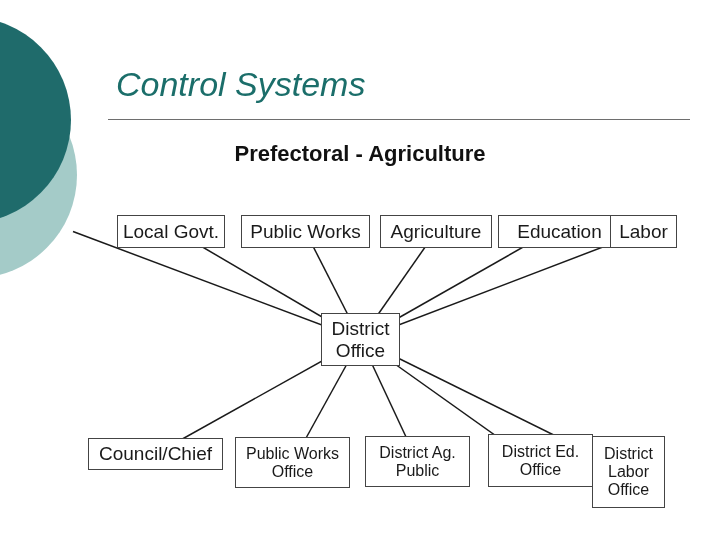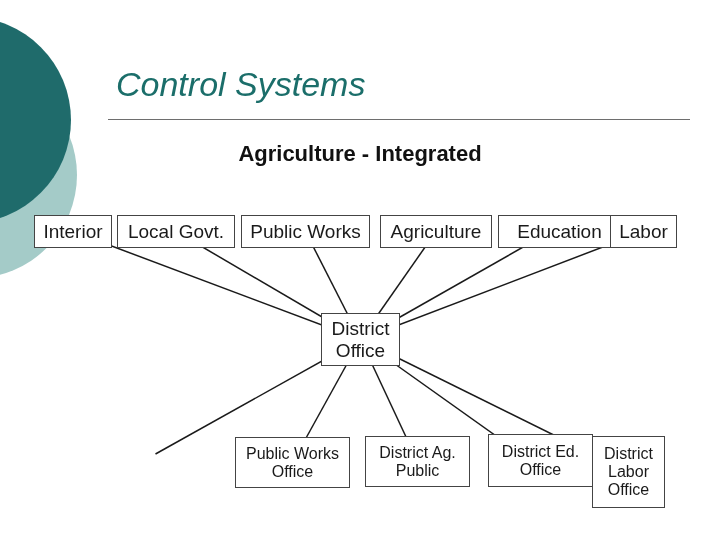--- a/index.html
+++ b/index.html
@@ -54,46 +54,46 @@
 </head>
 <body>
 
 <div id="slide">
 
   <div class="circle light"></div>
   <div class="circle dark"></div>
 
   <div class="title">Control Systems</div>
   <div class="divider"></div>
-  <div class="subtitle">Agriculture - Integrated</div>
+  <div class="subtitle">Prefectoral - Agriculture</div>
 
   <svg class="connectors" viewBox="0 0 720 540">
       <line x1="73" y1="231.5" x2="360.5" y2="339.5" stroke="#1a1a1a" stroke-width="1.5"></line>
       <line x1="176" y1="231.5" x2="360.5" y2="339.5" stroke="#1a1a1a" stroke-width="1.5"></line>
       <line x1="305.5" y1="231.5" x2="360.5" y2="339.5" stroke="#1a1a1a" stroke-width="1.5"></line>
       <line x1="436" y1="231.5" x2="360.5" y2="339.5" stroke="#1a1a1a" stroke-width="1.5"></line>
       <line x1="550.5" y1="231.5" x2="360.5" y2="339.5" stroke="#1a1a1a" stroke-width="1.5"></line>
       <line x1="643.5" y1="231.5" x2="360.5" y2="339.5" stroke="#1a1a1a" stroke-width="1.5"></line>
       <line x1="360.5" y1="339.5" x2="155.5" y2="454" stroke="#1a1a1a" stroke-width="1.5"></line>
       <line x1="360.5" y1="339.5" x2="292.5" y2="462.5" stroke="#1a1a1a" stroke-width="1.5"></line>
       <line x1="360.5" y1="339.5" x2="417.5" y2="461.5" stroke="#1a1a1a" stroke-width="1.5"></line>
       <line x1="360.5" y1="339.5" x2="530.5" y2="460.5" stroke="#1a1a1a" stroke-width="1.5"></line>
       <line x1="360.5" y1="339.5" x2="628.5" y2="472" stroke="#1a1a1a" stroke-width="1.5"></line>
     </svg>
 
-  <div class="node lg" style="left:34px;top:215px;width:78px;height:33px">Interior</div>
-  <div class="node lg" style="left:117px;top:215px;width:118px;height:33px">Local Govt.</div>
+  <div class="node lg" style="left:117px;top:215px;width:108px;height:33px">Local Govt.</div>
   <div class="node lg" style="left:241px;top:215px;width:129px;height:33px">Public Works</div>
   <div class="node lg" style="left:380px;top:215px;width:112px;height:33px">Agriculture</div>
   <div class="node lg" style="left:498px;top:215px;width:123px;height:33px">Education</div>
   <div class="node lg" style="left:610px;top:215px;width:67px;height:33px">Labor</div>
 
   <div class="node lg" style="left:321px;top:313px;width:79px;height:53px">District
 Office</div>
 
+  <div class="node lg" style="left:88px;top:438px;width:135px;height:32px">Council/Chief</div>
   <div class="node sm" style="left:235px;top:437px;width:115px;height:51px">Public Works
 Office</div>
   <div class="node sm" style="left:365px;top:436px;width:105px;height:51px">District Ag.
 Public</div>
   <div class="node sm" style="left:488px;top:434px;width:105px;height:53px">District Ed.
 Office</div>
   <div class="node sm" style="left:592px;top:436px;width:73px;height:72px">District
 Labor
 Office</div>
 

